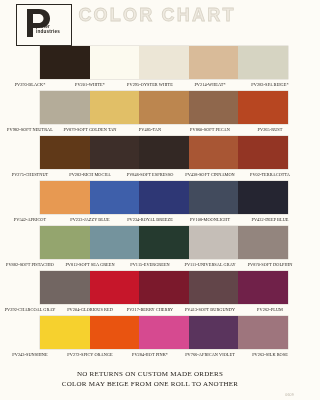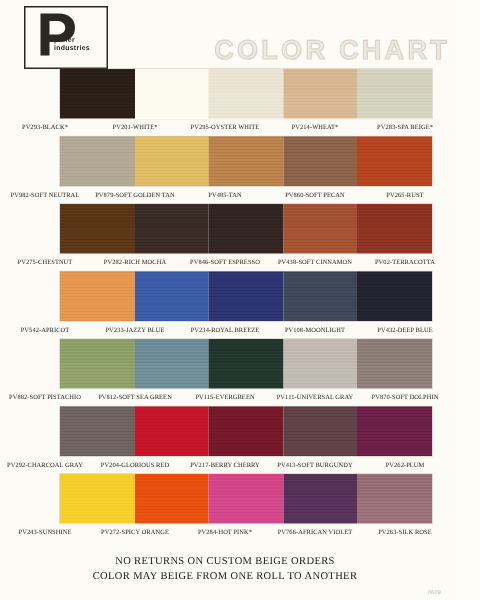--- a/index.html
+++ b/index.html
@@ -65,22 +65,22 @@
     font-size: 4.6px;
     letter-spacing: 0.2px;
     color: #2b2722;
     font-weight: bold;
     white-space: nowrap;
   }
   .chart-title {
     position: absolute;
     left: 0;
     right: 0;
-    top: 23px;
-    text-align: right;
+    top: 5px;
+    text-align: center;
     font-family: "Liberation Sans", sans-serif;
     font-weight: bold;
     font-size: 18px;
     letter-spacing: 2.2px;
     color: rgba(255,255,255,0.0);
     -webkit-text-stroke: 0.8px #d8d3c6;
     text-shadow: 0 0 0 #efeae0;
     padding-left: 14px;
   }
 
@@ -307,19 +307,19 @@
         <div class="label-cell">PV272-SPICY ORANGE</div>
         <div class="label-cell">PV284-HOT PINK*</div>
         <div class="label-cell">PV766-AFRICAN VIOLET</div>
         <div class="label-cell">PV263-SILK ROSE</div>
       </div>
     </div>
 
   </div>
 
   <div class="footer">
-    <div class="footer-line">NO RETURNS ON CUSTOM BEIGE ORDERS</div>
+    <div class="footer-line">NO RETURNS ON CUSTOM MADE ORDERS</div>
     <div class="footer-line">COLOR MAY BEIGE FROM ONE ROLL TO ANOTHER</div>
   </div>
 
   <div class="corner-mark">0609</div>
 
 </div>
 
 </body></html>

